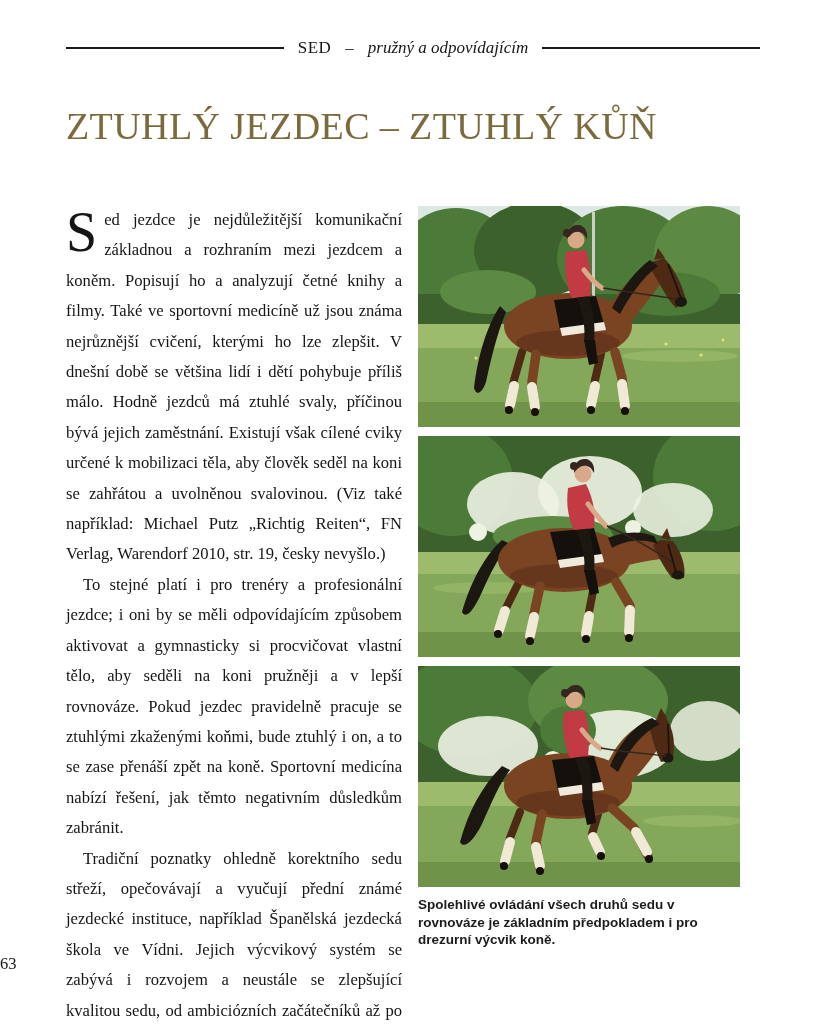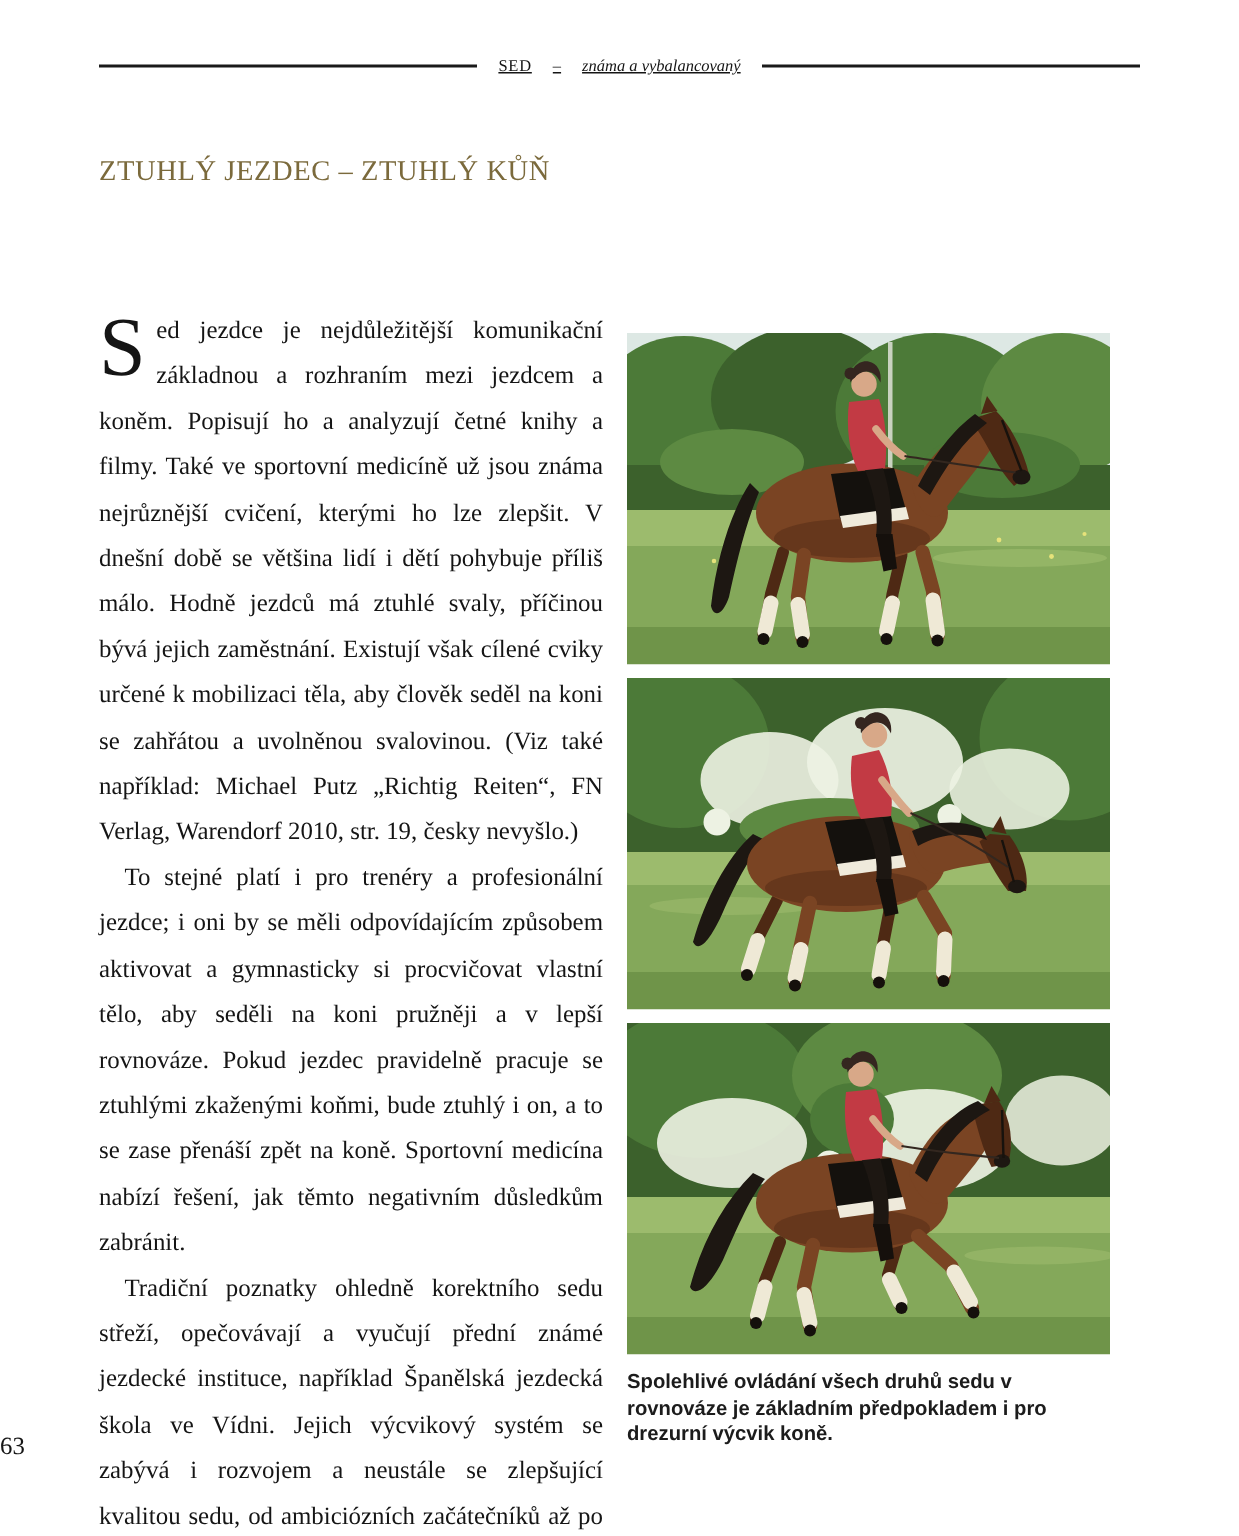--- a/index.html
+++ b/index.html
@@ -24,45 +24,45 @@
   }
   html,body{margin:0;padding:0;background:#ffffff;}
   .page{
     position:relative;width:826px;height:1024px;background:#fff;
     font-family:"Liberation Serif", serif;color:var(--text-black);
     overflow:hidden;margin:0 auto;
   }
   
   .running-header{
     position:absolute;top:38px;left:66px;width:694px;
-    display:flex;align-items:center;gap:14px;font-size:11px;text-decoration:underline;
+    display:flex;align-items:center;gap:14px;font-size:17px;
   }
   .running-header .rule{flex:1;height:0;border-top:2.5px solid var(--rule-black);}
   .running-header .booktitle{letter-spacing:.5px;white-space:nowrap;}
   .running-header .divider{font-style:italic;}
   .running-header .subtitle{font-style:italic;white-space:nowrap;}
   
   .chapter-title{
     position:absolute;left:66px;top:104px;margin:0;
-    font-size:19px;font-weight:400;letter-spacing:.4px;color:var(--title-gold);
+    font-size:38px;font-weight:400;letter-spacing:.4px;color:var(--title-gold);
   }
   
   .body-col{
     position:absolute;left:66px;top:205px;width:336px;
     font-size:16.6px;line-height:30.4px;text-align:justify;
     hyphens:auto;-webkit-hyphens:auto;
   }
   .body-col p{margin:0;text-indent:17px;}
   .body-col p.first{text-indent:0;}
   .dropcap{
     float:left;font-size:56px;line-height:46px;
     padding:4px 7px 0 0;
   }
   
-  .photo-col{position:absolute;left:418px;top:222px;width:322px;}
+  .photo-col{position:absolute;left:418px;top:206px;width:322px;}
   .photo{display:block;width:322px;height:221px;margin:0 0 9px 0;}
   .figure-caption{
     margin-top:3px;width:322px;
     font-family:"Liberation Sans", sans-serif;font-weight:600;
     font-size:13.5px;line-height:17.5px;color:var(--caption-gray);
   }
   .page-number{
     position:absolute;left:0;top:954px;width:826px;
     font-size:16.5px;
   }
@@ -85,21 +85,21 @@
 </style>
 </head>
 <body>
 
 <div class="page">
 
   <div class="running-header">
     <span class="rule"></span>
     <span class="booktitle">SED</span>
     <span class="divider">–</span>
-    <span class="subtitle">známa a vybalancovaný</span>
+    <span class="subtitle">pružný a odpovídajícím</span>
     <span class="rule"></span>
   </div>
 
   <h1 class="chapter-title">ZTUHLÝ JEZDEC – ZTUHLÝ KŮŇ</h1>
 
   <div class="body-col">
     <p class="first"><span class="dropcap">S</span><span>ed jezdce je nejdůležitější komunikační základnou a rozhraním mezi jezdcem a koněm. Popisují ho a analyzují četné knihy a filmy. Také ve sportovní medicíně už jsou známa nejrůznější cvičení, kterými ho lze zlepšit. V dnešní době se většina lidí i dětí pohybuje příliš málo. Hodně jezdců má ztuhlé svaly, příčinou bývá jejich zaměstnání. Existují však cílené cviky určené k mobilizaci těla, aby člověk seděl na koni se zahřátou a uvolněnou svalovinou. (Viz také například: Michael Putz „Richtig Reiten“, FN Verlag, Warendorf 2010, str. 19, česky nevyšlo.)</span></p>
     <p>To stejné platí i pro trenéry a profesionální jezdce; i oni by se měli odpovídajícím způsobem aktivovat a gymnasticky si procvičovat vlastní tělo, aby seděli na koni pružněji a v lepší rovnováze. Pokud jezdec pravidelně pracuje se ztuhlými zkaženými koňmi, bude ztuhlý i on, a to se zase přenáší zpět na koně. Sportovní medicína nabízí řešení, jak těmto negativním důsledkům zabránit.</p>
     <p>Tradiční poznatky ohledně korektního sedu střeží, opečovávají a vyučují přední známé jezdecké instituce, například Španělská jezdecká škola ve Vídni. Jejich výcvikový systém se zabývá i rozvojem a neustále se zlepšující kvalitou sedu, od ambiciózních začátečníků až po pokročilé a zkušené jezdce. V této souvislosti hraje velmi velkou, možná i rozhodující roli trénování sedu na lonži. Pravidelné korekce sedu na dobře vybalancovaném, kvalitně vzdělaném koni se zkušeným cvičitelem jako lonžérem mají nesmírný význam. Charles de Kunffy, učitel klasického jezdectví v USA, doporučuje pravidelné korekce sedu na lonži pokročilým jezdcům:</p>
   </div>

